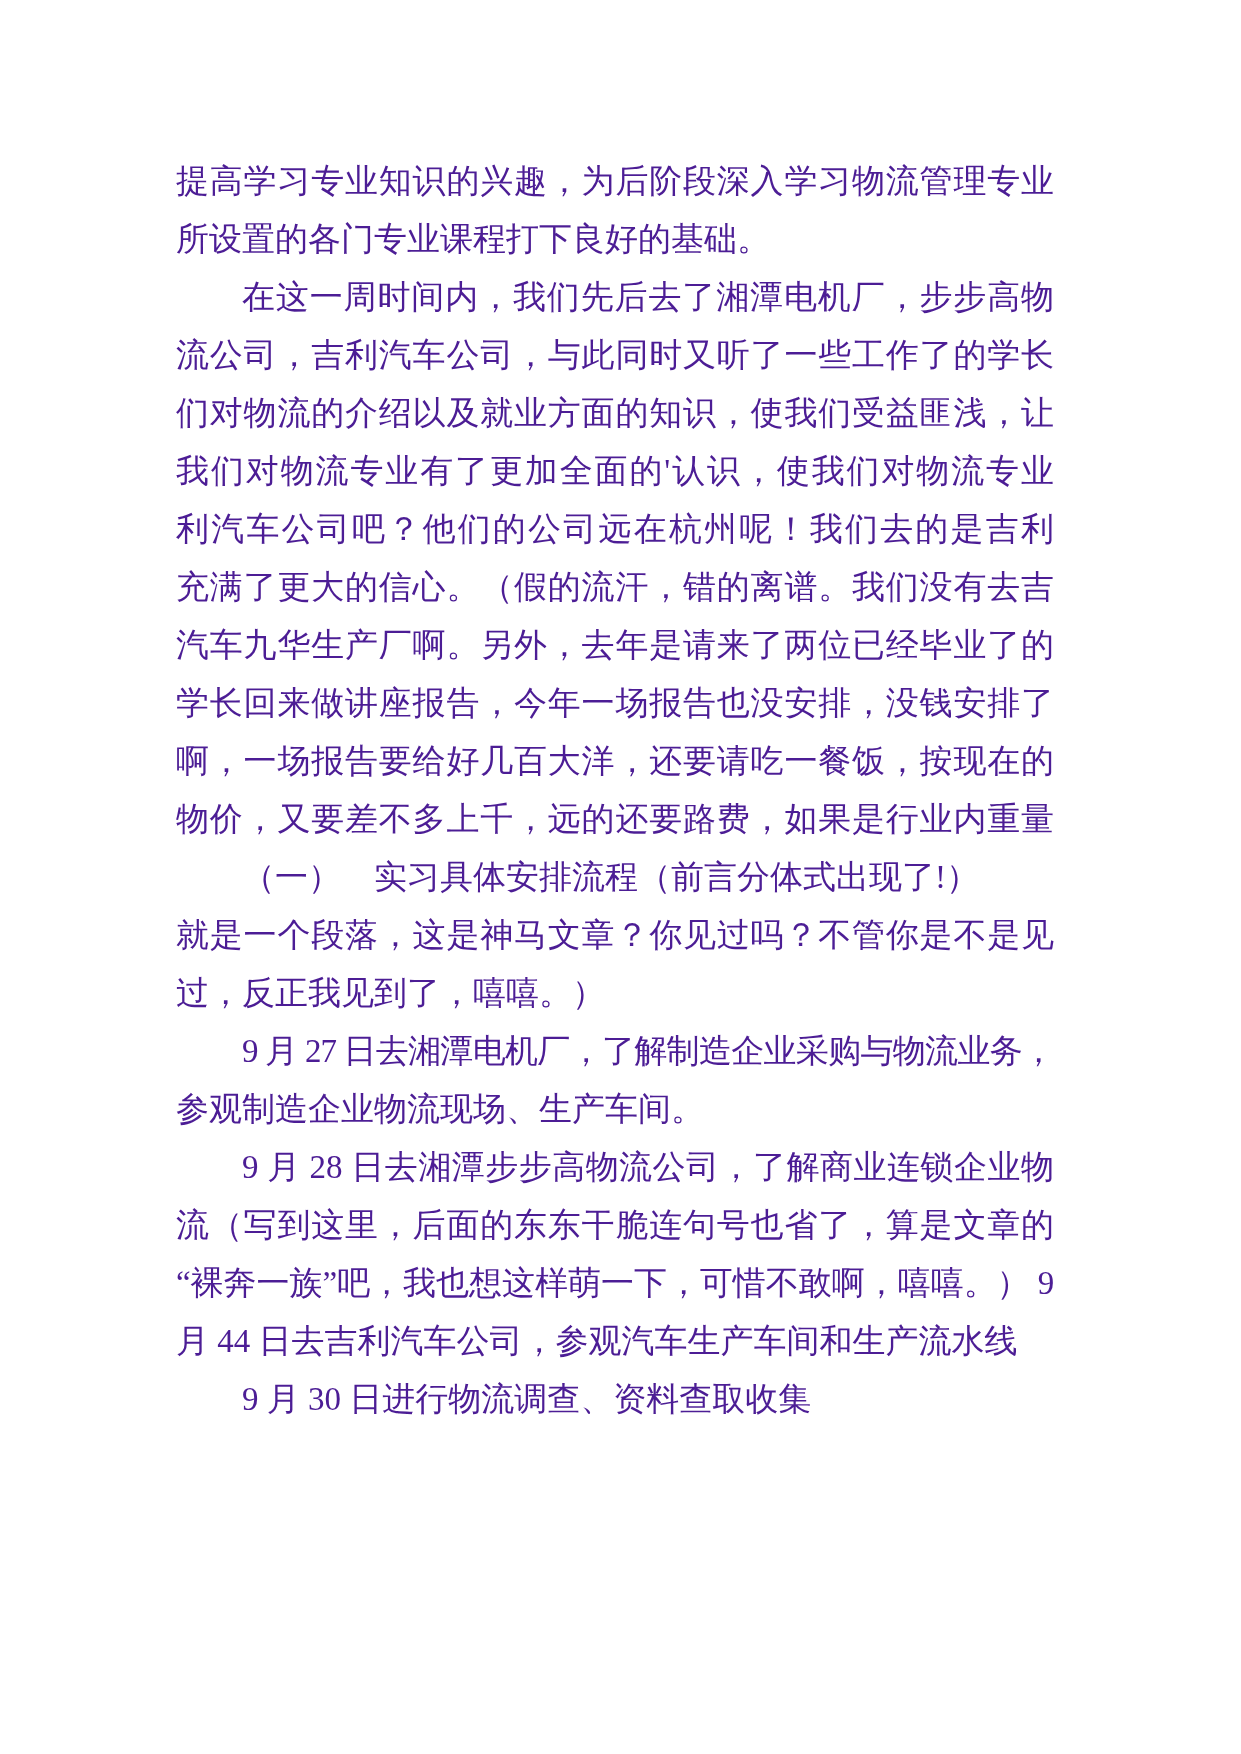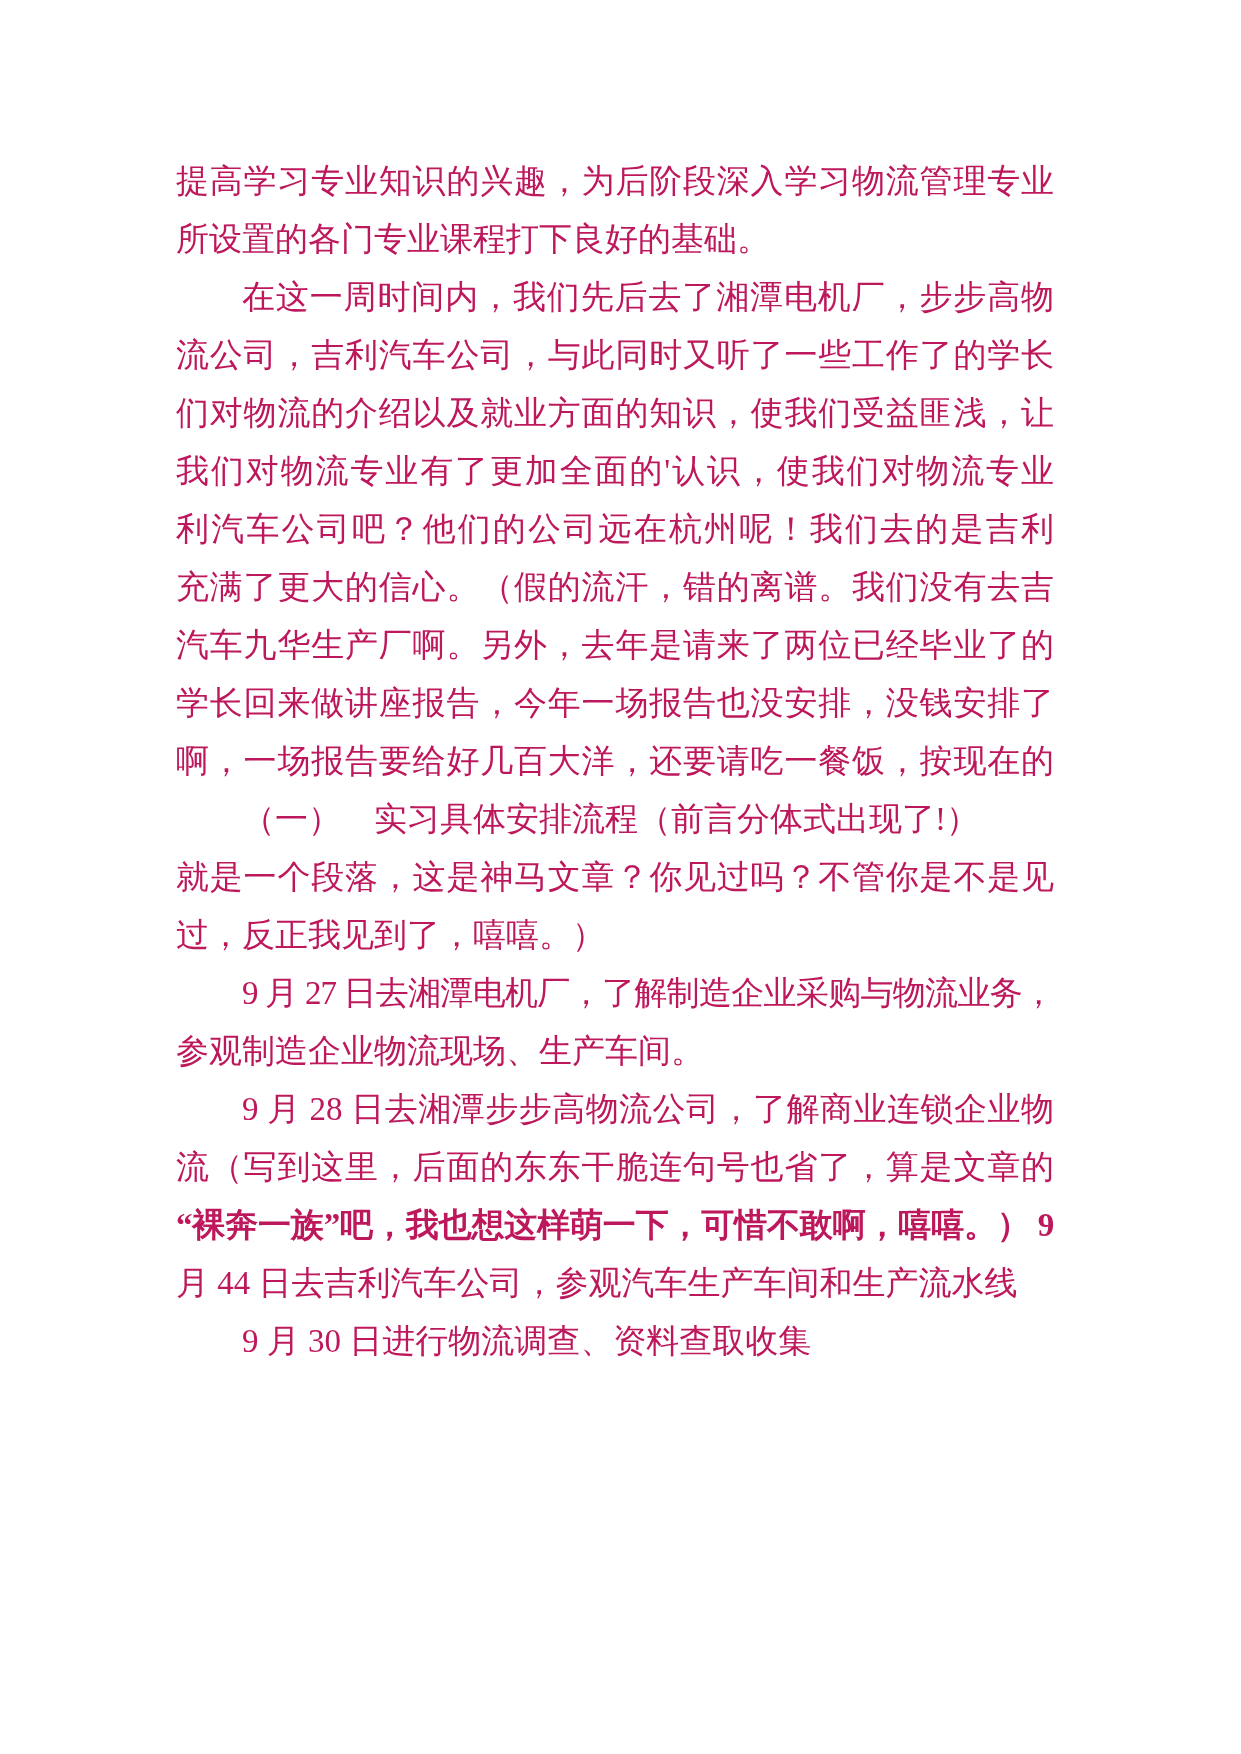--- a/index.html
+++ b/index.html
@@ -17,21 +17,21 @@
   }
   .doc {
     position: absolute;
     left: 176px;
     top: 152px;
     width: 878px;
     font-family: "Liberation Serif", "DejaVu Serif", serif;
     font-size: 33px;
     line-height: 58px;
     font-weight: 400;
-    color: #be185d;
+    color: #4c1d95;
   }
   .paragraph {
     margin: 0;
     padding: 0;
   }
   .line {
     height: 58px;
     text-align: left;
     overflow: visible;
   }
@@ -55,35 +55,36 @@
       <div class="paragraph">
         <div class="line full indent" style="">在这一周时间内，我们先后去了湘潭电机厂，步步高物</div>
         <div class="line full" style="">流公司，吉利汽车公司，与此同时又听了一些工作了的学长</div>
         <div class="line full" style="">们对物流的介绍以及就业方面的知识，使我们受益匪浅，让</div>
         <div class="line full" style="">我们对物流专业有了更加全面的'认识，使我们对物流专业</div>
         <div class="line full" style="">利汽车公司吧？他们的公司远在杭州呢！我们去的是吉利</div>
         <div class="line full" style="">充满了更大的信心。（假的流汗，错的离谱。我们没有去吉</div>
         <div class="line full" style="">汽车九华生产厂啊。另外，去年是请来了两位已经毕业了的</div>
         <div class="line full" style="">学长回来做讲座报告，今年一场报告也没安排，没钱安排了</div>
         <div class="line full" style="">啊，一场报告要给好几百大洋，还要请吃一餐饭，按现在的</div>
+        <div class="line full" style="">物价，又要差不多上千，远的还要路费，如果是行业内重量</div>
       </div>
       <div class="paragraph">
         <div class="line indent" style="">（一）　实习具体安排流程（前言分体式出现了!）</div>
       </div>
       <div class="paragraph">
         <div class="line full" style="">就是一个段落，这是神马文章？你见过吗？不管你是不是见</div>
         <div class="line" style="">过，反正我见到了，嘻嘻。）</div>
       </div>
       <div class="paragraph">
         <div class="line full indent" style="letter-spacing: -1.02414px;">9 月 27 日去湘潭电机厂，了解制造企业采购与物流业务，</div>
         <div class="line" style="">参观制造企业物流现场、生产车间。</div>
       </div>
       <div class="paragraph">
         <div class="line full indent" style="">9 月 28 日去湘潭步步高物流公司，了解商业连锁企业物</div>
         <div class="line full" style="">流（写到这里，后面的东东干脆连句号也省了，算是文章的</div>
-        <div class="line full" style="letter-spacing: -0.334483px; font-weight: bold;">“裸奔一族”吧，我也想这样萌一下，可惜不敢啊，嘻嘻。） 9</div>
+        <div class="line full" style="letter-spacing: -0.334483px;">“裸奔一族”吧，我也想这样萌一下，可惜不敢啊，嘻嘻。） 9</div>
         <div class="line" style="">月 44 日去吉利汽车公司，参观汽车生产车间和生产流水线</div>
       </div>
       <div class="paragraph">
         <div class="line indent" style="">9 月 30 日进行物流调查、资料查取收集</div>
       </div>
     </div>
 </div>
 
 </body></html>

